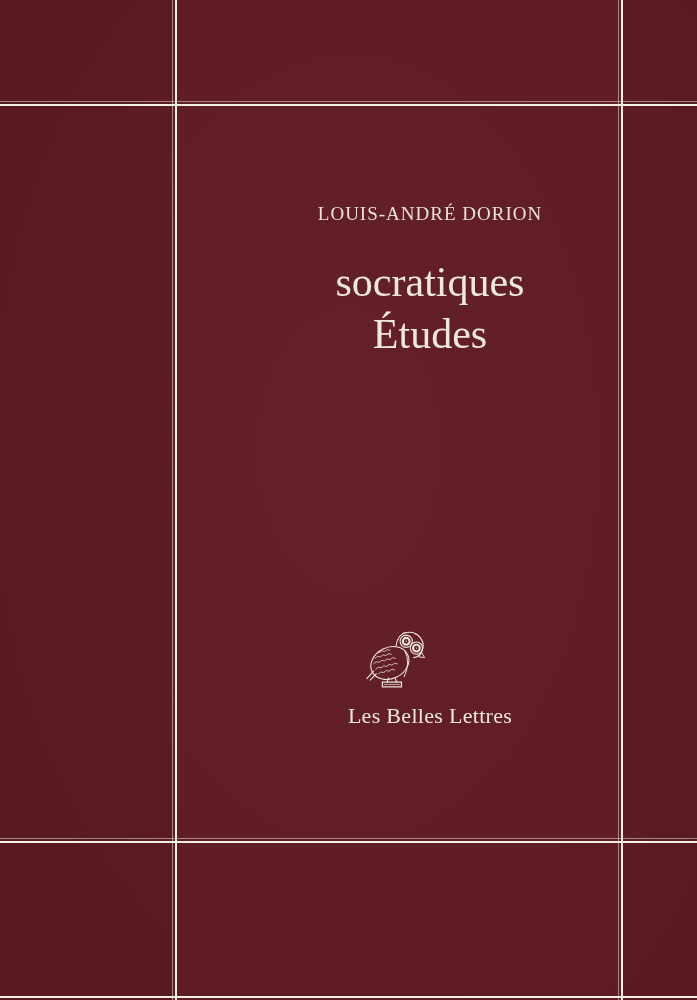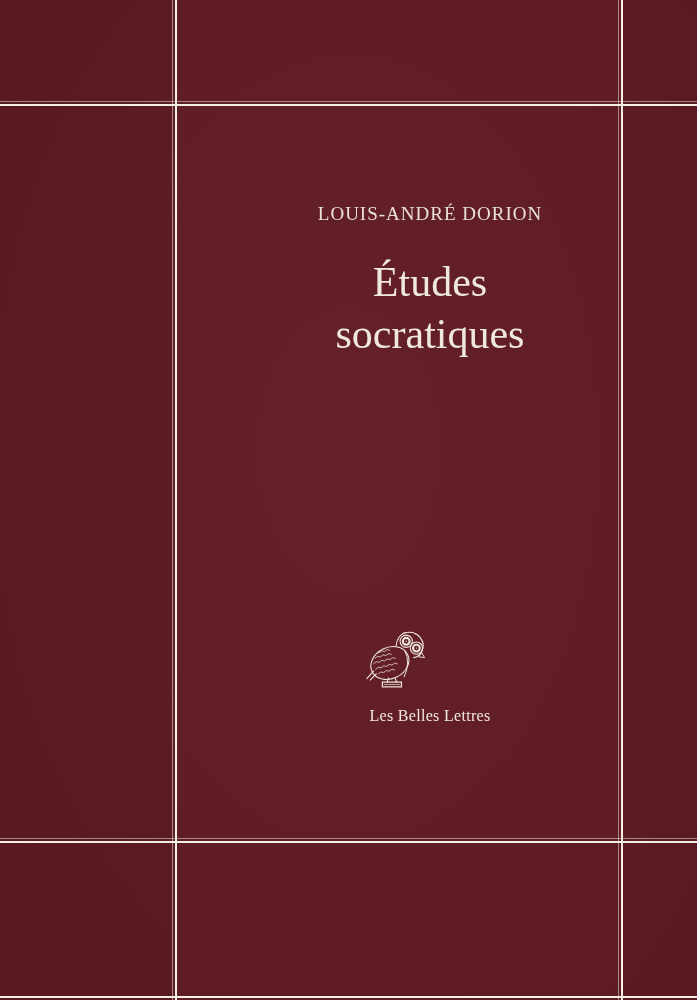--- a/index.html
+++ b/index.html
@@ -51,21 +51,21 @@
     color: var(--text-dim, #e9e1d8);
   }
   .title {
     top: 256px;
     font-size: 42px;
     line-height: 52px;
     font-weight: 400;
   }
   .publisher {
     top: 703px;
-    font-size: 16px;
+    font-size: 22px;
     line-height: 25px;
     letter-spacing: 0.3px;
   }
   .owl {
     position: absolute;
     left: 362px; top: 628px;
     width: 68px; height: 66px;
   }
   .owl svg { display: block; width: 100%; height: 100%; }
 </style>
@@ -83,22 +83,22 @@
 
 <div class="hline faint h-top-faint"></div>
 <div class="hline h-top-bright"></div>
 <div class="hline faint h-mid-faint"></div>
 <div class="hline h-mid-bright"></div>
 <div class="hline h-bottom"></div>
 
 <div class="col author">LOUIS-ANDRÉ DORION</div>
 
 <div class="col title">
+  <div>socratiques</div>
   <div>Études</div>
-  <div>socratiques</div>
 </div>
 
 <div class="owl">
   <svg viewBox="0 0 100 96" fill="none" stroke="#efe8df" stroke-width="1.6" stroke-linecap="round">
 
     <rect x="30" y="79" width="28" height="7" stroke-width="1.8"></rect>
     <line x1="33" y1="82.5" x2="55" y2="82.5" stroke-width="1"></line>
 
     <path d="M39 73 L37 79 M49 74 L51 79"></path>
 

